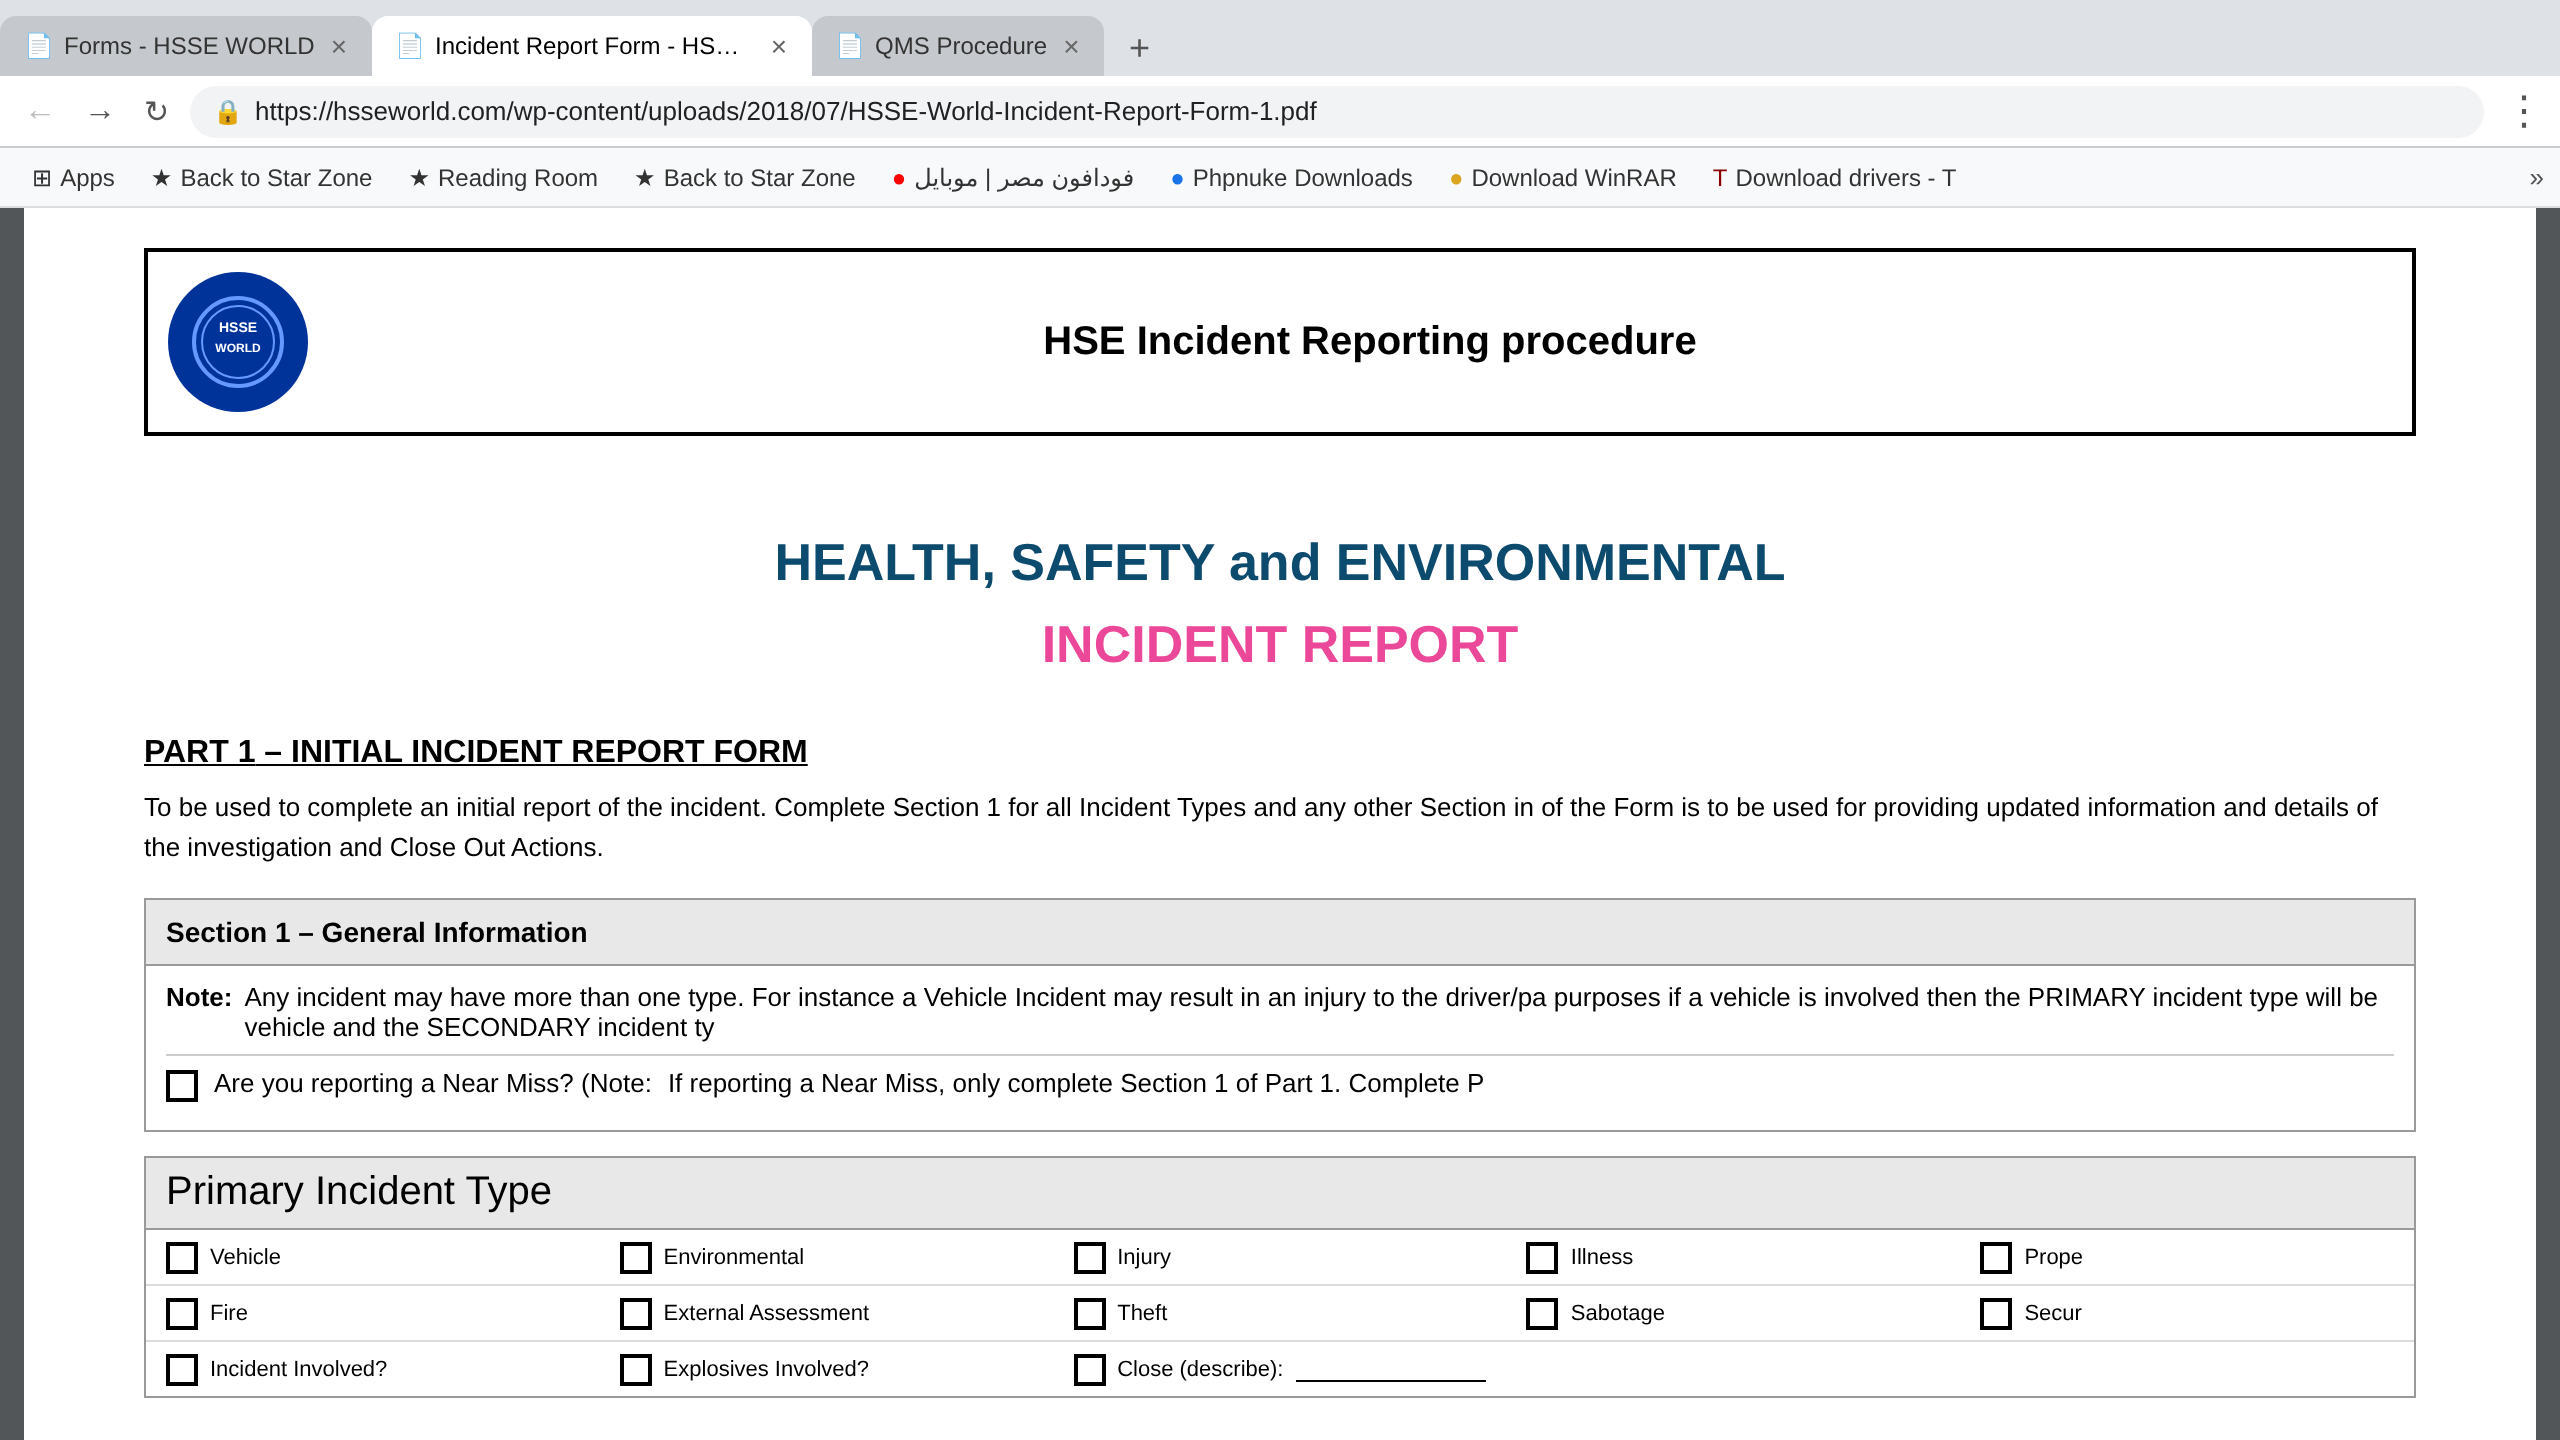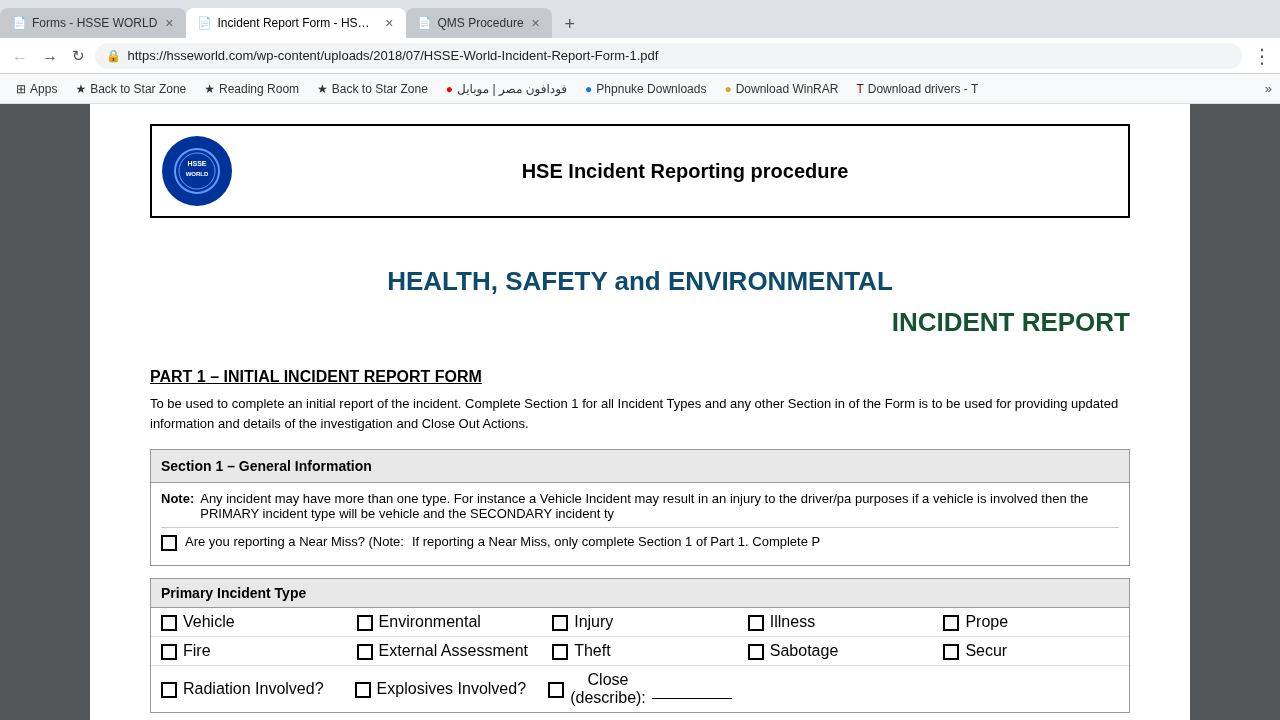--- a/index.html
+++ b/index.html
@@ -29,51 +29,51 @@
     .menu-dots { color: #555; font-size: 20px; cursor: pointer; margin-left: 4px; }
 
     
     .bookmarks-bar { display: flex; align-items: center; background: #f8f9fa; border-bottom: 1px solid #ddd; padding: 3px 8px; height: 30px; gap: 2px; overflow: hidden; }
     .bookmark { display: flex; align-items: center; padding: 2px 8px; border-radius: 4px; cursor: pointer; font-size: 12px; color: #333; white-space: nowrap; }
     .bookmark-ext-icon { margin-right: 4px; font-size: 12px; }
     .bookmarks-more { margin-left: auto; color: #555; cursor: pointer; }
 
     
     .page-content { flex: 1; background: #525659; display: flex; justify-content: center; overflow: hidden; }
-    .pdf-viewer { background: #fff; width: 1100px; margin: 0 auto; padding: 20px 60px; overflow: hidden; }
+    .pdf-viewer { background: #fff; width: 1256px; margin: 0 auto; padding: 20px 60px; overflow: hidden; }
 
     
     .pdf-header { display: flex; align-items: center; border: 2px solid #000; margin-bottom: 8px; }
     .pdf-logo { padding: 10px; }
     .pdf-logo-circle { width: 70px; height: 70px; background: #003399; border-radius: 50%; display: flex; align-items: center; justify-content: center; color: white; font-weight: bold; font-size: 8px; text-align: center; }
     .pdf-header-title { flex: 1; text-align: center; font-size: 20px; font-weight: bold; color: #000; }
 
     
     .pdf-body { padding: 10px 0; }
     .main-title { text-align: center; font-size: 26px; font-weight: bold; color: #0c4a6e; margin: 30px 0 10px; }
-    .main-subtitle { text-align: right; font-size: 26px; font-weight: bold; color: #14532d; margin-bottom: 30px; }
+    .main-subtitle { text-align: center; font-size: 26px; font-weight: bold; color: #ec4899; margin-bottom: 30px; }
 
     .part-heading { font-size: 16px; font-weight: bold; color: #000; margin-bottom: 8px; }
     .part-heading span { text-decoration: underline; }
     .part-description { font-size: 13px; color: #000; margin-bottom: 16px; line-height: 1.5; }
 
     .section-box { border: 1px solid #999; margin-bottom: 12px; }
     .section-header { background: #e8e8e8; padding: 8px 10px; font-size: 14px; font-weight: bold; border-bottom: 1px solid #999; }
     .section-body { padding: 8px 10px; font-size: 13px; }
     .section-note { margin-bottom: 6px; display: flex; gap: 6px; }
     .section-note .note-label { font-weight: bold; flex-shrink: 0; }
 
     .near-miss-row { display: flex; align-items: flex-start; gap: 8px; padding: 6px 0; border-top: 1px solid #ccc; font-size: 13px; }
     .checkbox-box { width: 16px; height: 16px; border: 2px solid #000; flex-shrink: 0; margin-top: 1px; }
 
     .primary-type-box { border: 1px solid #999; margin-bottom: 8px; }
-    .primary-type-header { background: #e8e8e8; padding: 6px 10px; font-size: 14px; font-weight: bold; border-bottom: 1px solid #999; }
+    .primary-type-header { background: #e8e8e8; padding: 6px 10px; font-size: 20px; font-weight: normal; border-bottom: 1px solid #999; }
     .grid-row { display: flex; border-bottom: 1px solid #ddd; }
     .grid-row:last-child { border-bottom: none; }
-    .grid-cell { flex: 1; display: flex; align-items: center; gap: 6px; padding: 5px 10px; font-size: 16px; text-align: center; }
+    .grid-cell { flex: 1; display: flex; align-items: center; gap: 6px; padding: 5px 10px; font-size: 11px; text-align: center; }
     .input-underline { border-bottom: 1px solid #000; min-width: 80px; display: inline-block; }
 
     .underline { text-decoration: underline; font-weight: bold; text-align: right; }
   </style>
 </head>
 <body>
 
 <div class="browser-frame">
 
   <div class="tab-bar">
@@ -231,21 +231,21 @@
             </div>
             <div class="grid-cell">
               <div class="checkbox-box"></div>
               <span>Secur</span>
             </div>
           </div>
 
           <div class="grid-row">
             <div class="grid-cell">
               <div class="checkbox-box"></div>
-              <span>Radiation Involved?</span>
+              <span>Incident Involved?</span>
             </div>
             <div class="grid-cell">
               <div class="checkbox-box"></div>
               <span>Explosives Involved?</span>
             </div>
             <div class="grid-cell" style="grid-column: span 3;">
               <div class="checkbox-box"></div>
               <span>Close (describe):</span>
               <span class="input-underline" style="flex:1;">&nbsp;</span>
             </div>

